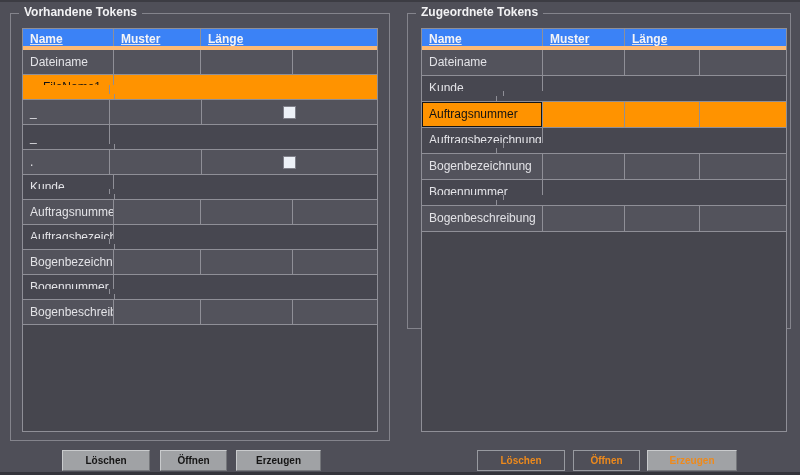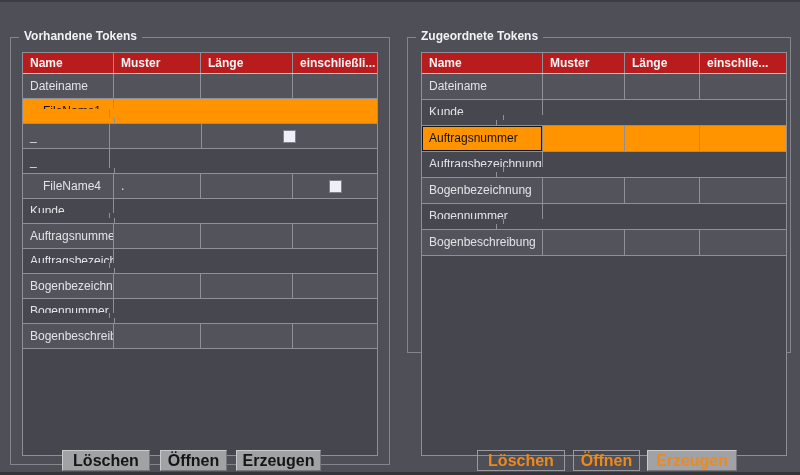--- a/index.html
+++ b/index.html
@@ -7,36 +7,36 @@
   .screen{
     position:relative;width:800px;height:475px;overflow:hidden;
     background:#4f4f58;
     font-family:"Liberation Sans","DejaVu Sans",sans-serif;
     font-size:12px;color:#e3e3e7;
   }
   .edge-top{position:absolute;left:0;top:0;width:800px;height:2px;background:#3c3c43;}
   .edge-bottom{position:absolute;left:0;bottom:0;width:800px;height:3px;background:#34343b;}
 
   
-  .groupbox{position:absolute;border:1px solid #84848c;margin-top:24px;}
+  .groupbox{position:absolute;border:1px solid #84848c;}
   .gb-left{left:10px;top:13px;width:380px;height:428px;}
   .gb-right{left:407px;top:13px;width:384px;height:316px;}
   .gb-title{
     position:absolute;top:-9px;left:8px;padding:0 5px;
     background:#4f4f58;color:#f2f2f4;font-weight:bold;white-space:nowrap;
   }
 
   
   .tbl{
     position:absolute;border:1px solid #8f8f97;background:#46464e;
     overflow:hidden;
   }
   .tbl-left{left:11px;top:14px;width:356px;height:404px;}
   .tbl-right{left:13px;top:14px;width:366px;height:404px;}
-  .thead{display:flex;height:21px;background:#b91c1c;border-bottom:1px solid #fdba74;}
+  .thead{display:flex;height:21px;background:#3b82f6;border-bottom:4px solid #fdba74;text-decoration:underline;}
   .th{
     font-weight:bold;color:#f4f4f6;padding:3px 0 0 7px;
     overflow:hidden;white-space:nowrap;border-right:1px solid #8f8f97;
   }
   .th:last-child{border-right:none;}
   .trow{display:flex;height:25px;border-bottom:1px solid #8f8f97;}
   .tbl-right .trow{height:26px;}
   .trow.light{background:#53535c;justify-content:flex-end;}
   .trow.dark{background:#474750;flex-direction:column;}
   .trow.selected{background:#ff9300;color:#121212;}
@@ -54,21 +54,21 @@
 
   
   .tbl-left .c0{width:91px;}  .tbl-left .c1{width:87px;}
   .tbl-left .c2{width:92px;}  .tbl-left .c3{flex:1;}
   .tbl-right .c0{width:121px;} .tbl-right .c1{width:82px;}
   .tbl-right .c2{width:75px;}  .tbl-right .c3{flex:1;}
 
   
   .btn{
     position:absolute;top:450px;height:21px;
-    font-family:inherit;font-size:16px;font-weight:bold;
+    font-family:inherit;font-size:10px;font-weight:bold;
     display:flex;align-items:center;justify-content:center;
     cursor:default;
   }
   .btn-gray{
     background:#a0a2a5;color:#151515;
     border:1px solid;border-color:#c9cbcd #74767a #74767a #c9cbcd;
   }
   .btn-outline{
     background:transparent;color:#ee8a1c;
     border:1px solid #989aa0;
@@ -86,21 +86,20 @@
 <div class="screen">
   <div class="edge-top"></div>
 
   <div class="groupbox gb-left">
     <span class="gb-title">Vorhandene Tokens</span>
     <div class="tbl tbl-left" id="tbl-left">
         <div class="thead">
           <div class="th c0">Name</div>
           <div class="th c1">Muster</div>
           <div class="th c2">Länge</div>
-          <div class="th c3">einschließli...</div>
         </div>
         <div class="trow light">
           <div class="td c0">Dateiname</div>
           <div class="td c1"></div>
           <div class="td c2"></div>
           <div class="td c3 chk"></div>
         </div>
         <div class="trow dark selected">
           <div class="td c0 indent">FileName1</div>
           <div class="td c1">_</div>
@@ -117,21 +116,20 @@
           </div>
         </div>
         <div class="trow dark">
           <div class="td c1">_</div>
           <div class="td c2"></div>
           <div class="td c3 chk">
             <span class="checkbox"></span>
           </div>
         </div>
         <div class="trow light">
-          <div class="td c0 indent">FileName4</div>
           <div class="td c1">.</div>
           <div class="td c2"></div>
           <div class="td c3 chk">
             <span class="checkbox"></span>
           </div>
         </div>
         <div class="trow dark">
           <div class="td c0">Kunde</div>
           <div class="td c1"></div>
           <div class="td c2"></div>
@@ -170,21 +168,20 @@
       </div>
   </div>
 
   <div class="groupbox gb-right">
     <span class="gb-title">Zugeordnete Tokens</span>
     <div class="tbl tbl-right" id="tbl-right">
         <div class="thead">
           <div class="th c0">Name</div>
           <div class="th c1">Muster</div>
           <div class="th c2">Länge</div>
-          <div class="th c3">einschlie...</div>
         </div>
         <div class="trow light">
           <div class="td c0">Dateiname</div>
           <div class="td c1"></div>
           <div class="td c2"></div>
           <div class="td c3 chk"></div>
         </div>
         <div class="trow dark">
           <div class="td c0">Kunde</div>
           <div class="td c1"></div>

